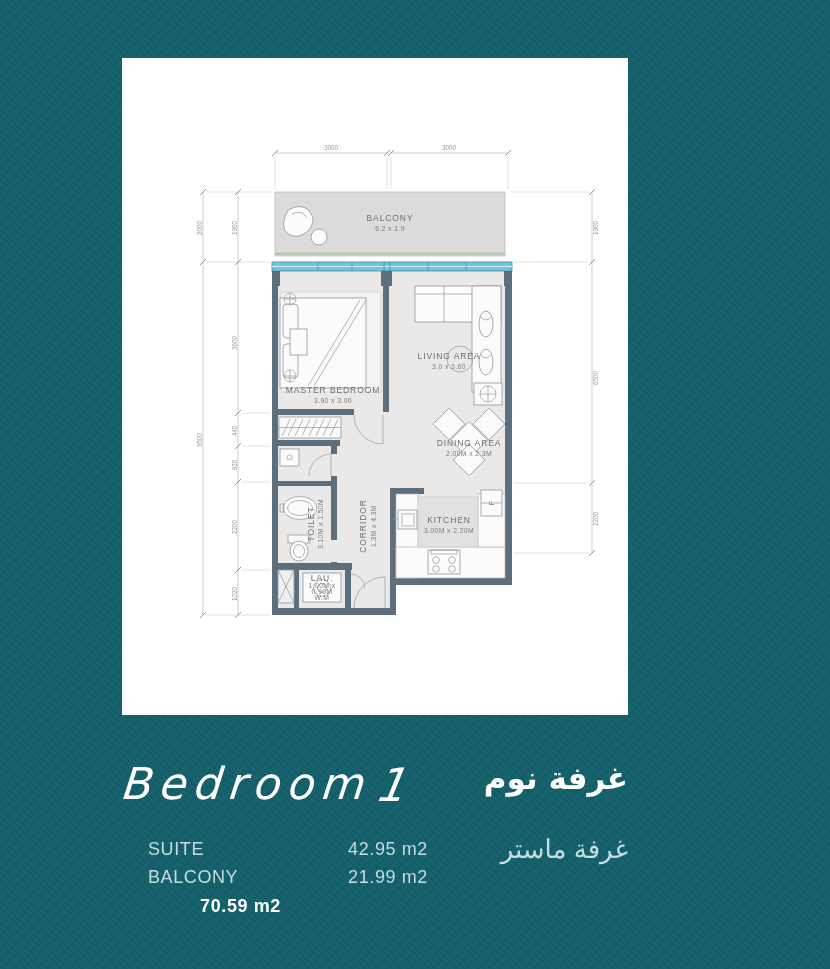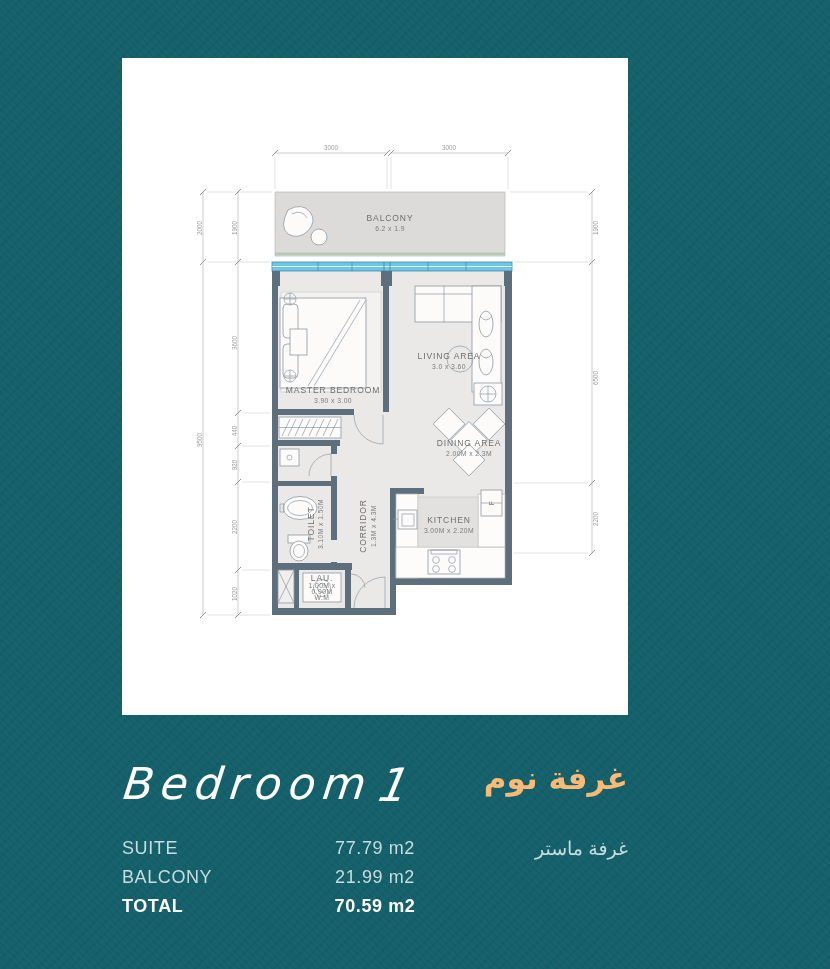--- a/index.html
+++ b/index.html
@@ -26,29 +26,29 @@
     font-size:44px;color:#ffffff;letter-spacing:7px;transform:skewX(-7deg);
   }
   .title-num{
     position:absolute;left:258px;top:0;
     font-family:"DejaVu Sans", sans-serif;font-style:italic;font-weight:400;
     font-size:46px;color:#ffffff;transform:skewX(-12deg);
   }
   .title-ar{
     position:absolute;right:0;top:2px;direction:rtl;
     font-family:"DejaVu Sans", sans-serif;font-weight:bold;
-    font-size:31px;color:#fdba74;
-  }
-  .rows{margin-top:16px;}
+    font-size:31px;color:#ffffff;
+  }
+  .rows{margin-top:16px;margin-left:26px;}
   .srow{
     display:grid;grid-template-columns:185px 1fr 185px;align-items:center;
     height:29px;color:#c6dde1;font-size:18px;letter-spacing:.6px;
   }
   .srow .val{text-align:center;}
-  .srow .ar{text-align:right;direction:rtl;font-size:19px;letter-spacing:0;}
+  .srow .ar{text-align:right;direction:rtl;font-size:26px;letter-spacing:0;}
   .srow.total{color:#ffffff;font-weight:bold;}
   .srow.total .val{font-weight:bold;}
 
   
   .wall{fill:#5d6e7d;}
   .dimline{stroke:#ababab;stroke-width:.6;fill:none;}
   .extline{stroke:#c9c9c9;stroke-width:.55;fill:none;}
   .tick{stroke:#7d7d7d;stroke-width:.8;}
   .dimtxt{fill:#9b9b9b;font-size:6.3px;font-family:"Liberation Sans",sans-serif;}
   .roomname{fill:#6e6e6e;font-size:8.5px;letter-spacing:.9px;font-family:"Liberation Sans",sans-serif;}
@@ -321,25 +321,24 @@
 
 <div class="summary">
   <div class="title-row">
     <span class="title-en">Bedroom</span>
     <span class="title-num">1</span>
     <span class="title-ar">غرفة نوم</span>
   </div>
   <div class="rows">
     <div class="srow">
       <span class="lbl">SUITE</span>
-      <span class="val">77.79 m2</span>
+      <span class="val">42.95 m2</span>
       <span class="ar">غرفة ماستر</span>
     </div>
     <div class="srow">
       <span class="lbl">BALCONY</span>
       <span class="val">21.99 m2</span>
     </div>
     <div class="srow total">
-      <span class="lbl">TOTAL</span>
       <span class="val">70.59 m2</span>
     </div>
   </div>
 </div>
 
 </body></html>

